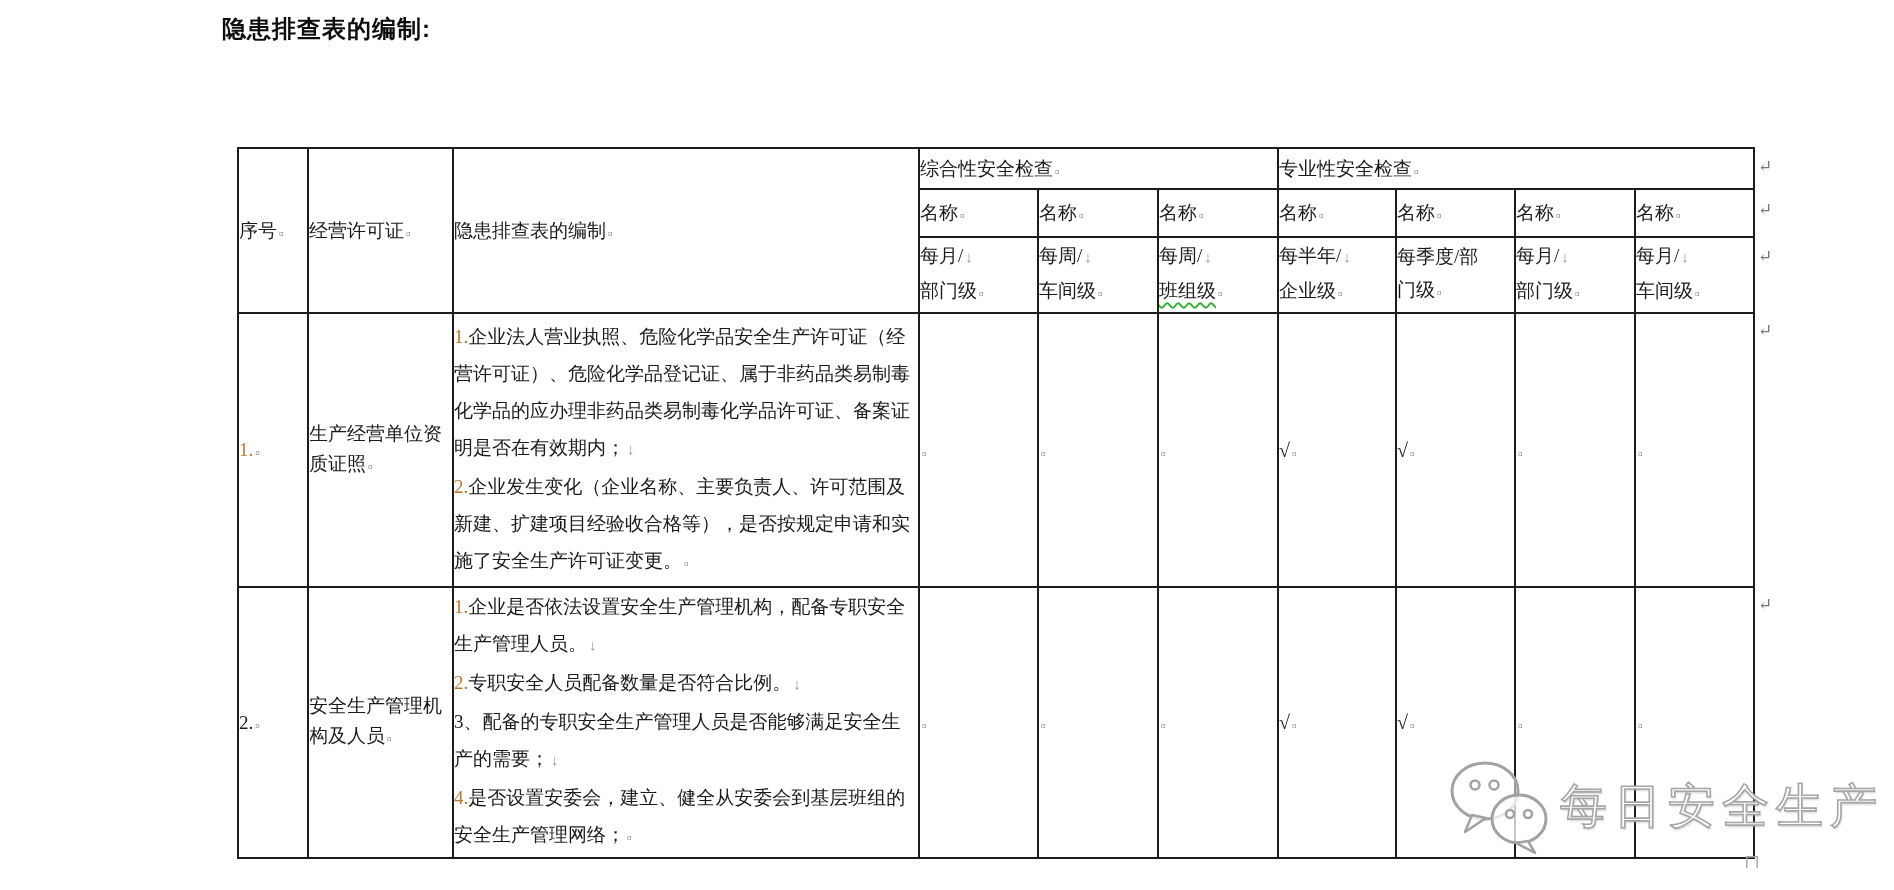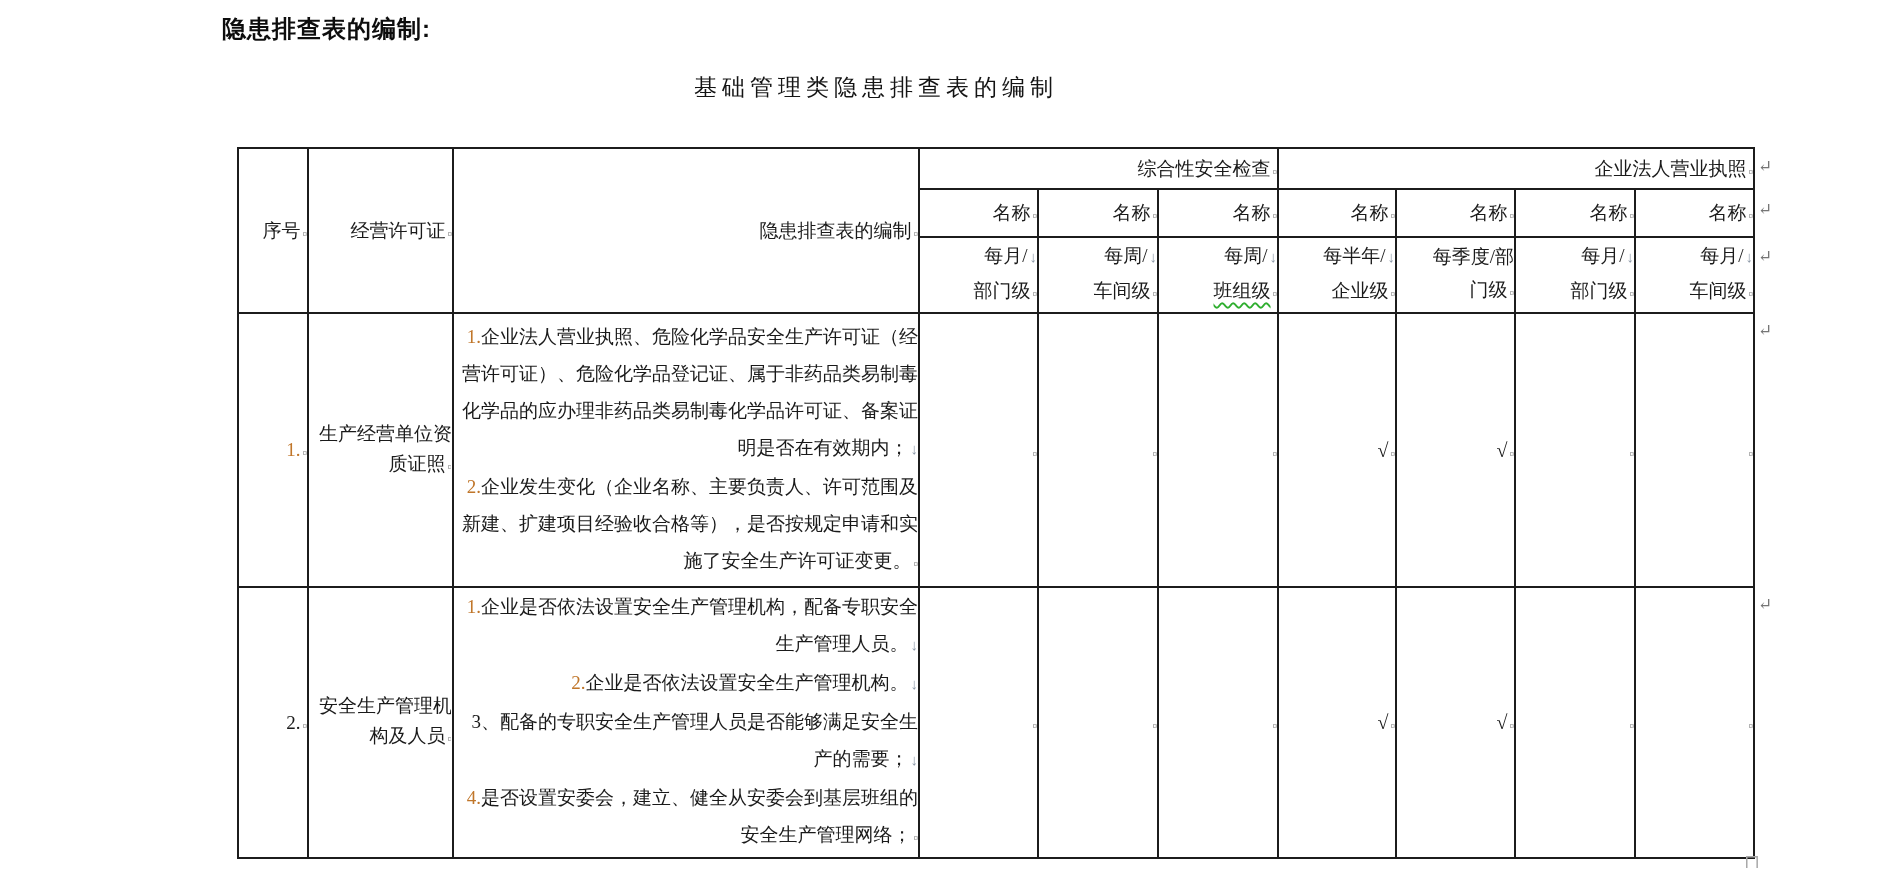--- a/index.html
+++ b/index.html
@@ -16,21 +16,21 @@
   .doc-subtitle {
     position:absolute; left:694px; top:72px;
     font-size:23px; letter-spacing:5px; color:#141414;
   }
   table.insp {
     position:absolute; left:237px; top:147px;
     border-collapse:collapse; table-layout:fixed; width:1516px;
     background:transparent;
   }
   table.insp td {
-    border:2px solid #1c1c1c; text-align:right; vertical-align:middle;
+    border:2px solid #1c1c1c; text-align:left; vertical-align:middle;
     font-size:19px; color:#1a1a1a; padding:0; overflow:hidden;margin-top:36px;
   }
   .cm { font-size:9px; color:#4a4a4a; margin-left:2px; vertical-align:baseline; }
   .lb { font-size:15px; color:#8d99a8; margin-left:2px; }
   .fl1, .fl2 { line-height:33px; }
   .freq-cell { padding-top:3px; }
   .misspell {
     text-decoration-line:underline; text-decoration-style:wavy;
     text-decoration-color:#2fae2f; text-decoration-thickness:2px;
     text-underline-offset:5px;
@@ -57,42 +57,41 @@
     -webkit-text-stroke:1.6px #a6a6a6;
     text-shadow:1px 2px 2px rgba(160,160,160,0.45);
   }
 </style>
 </head>
 <body>
 
 <div id="canvas">
 
   <div class="doc-title">隐患排查表的编制:</div>
-  <div class="doc-subtitle">基础管理类隐患排查表的编制</div>
 
   <table class="insp">
     <colgroup>
       <col style="width:70px">
         <col style="width:145px">
         <col style="width:466px">
       <col style="width:119px">
         <col style="width:120px">
         <col style="width:120px">
       <col style="width:118px">
         <col style="width:119px">
         <col style="width:120px">
         <col style="width:119px">
     </colgroup>
     <tbody>
         <tr style="height:41px">
       <td rowspan="3"><span>序号</span><span class="cm">¤</span></td>
       <td rowspan="3"><span>经营许可证</span><span class="cm">¤</span></td>
       <td rowspan="3"><span>隐患排查表的编制</span><span class="cm">¤</span></td>
       <td colspan="3"><span>综合性安全检查</span><span class="cm">¤</span></td>
-      <td colspan="4"><span>企业法人营业执照</span><span class="cm">¤</span></td>
+      <td colspan="4"><span>专业性安全检查</span><span class="cm">¤</span></td>
     </tr>
     <tr style="height:48px">
       <td><span>名称</span><span class="cm">¤</span></td>
       <td><span>名称</span><span class="cm">¤</span></td>
       <td><span>名称</span><span class="cm">¤</span></td>
       <td><span>名称</span><span class="cm">¤</span></td>
       <td><span>名称</span><span class="cm">¤</span></td>
       <td><span>名称</span><span class="cm">¤</span></td>
       <td><span>名称</span><span class="cm">¤</span></td>
     </tr>
@@ -141,21 +140,21 @@
       <td class="check-cell"><span class="chk">√</span><span class="cm">¤</span></td>
       <td class="check-cell"><span class="chk"></span><span class="cm">¤</span></td>
       <td class="check-cell"><span class="chk"></span><span class="cm">¤</span></td>
     </tr>
 
     <tr style="height:270px">
       <td class="serial-cell"><span>2.</span><span class="cm">¤</span></td>
       <td class="item-cell"><span>安全生产管理机构及人员</span><span class="cm">¤</span></td>
       <td class="content-cell">
         <div class="para"><span class="pnum">1.</span><span>企业是否依法设置安全生产管理机构，配备专职安全生产管理人员。</span><span class="lb">↓</span></div>
-        <div class="para"><span class="pnum">2.</span><span>企业是否依法设置安全生产管理机构。</span><span class="lb">↓</span></div>
+        <div class="para"><span class="pnum">2.</span><span>专职安全人员配备数量是否符合比例。</span><span class="lb">↓</span></div>
         <div class="para plain-num"><span class="pnum">3、</span><span>配备的专职安全生产管理人员是否能够满足安全生产的需要；</span><span class="lb">↓</span></div>
         <div class="para"><span class="pnum">4.</span><span>是否设置安委会，建立、健全从安委会到基层班组的安全生产管理网络；</span><span class="cm">¤</span></div>
       </td>
       <td class="check-cell"><span class="chk"></span><span class="cm">¤</span></td>
       <td class="check-cell"><span class="chk"></span><span class="cm">¤</span></td>
       <td class="check-cell"><span class="chk"></span><span class="cm">¤</span></td>
       <td class="check-cell"><span class="chk">√</span><span class="cm">¤</span></td>
       <td class="check-cell"><span class="chk">√</span><span class="cm">¤</span></td>
       <td class="check-cell"><span class="chk"></span><span class="cm">¤</span></td>
       <td class="check-cell"><span class="chk"></span><span class="cm">¤</span></td>
@@ -163,14 +162,27 @@
   </tbody>
     </table>
 
   <span class="rowend" style="top:156px">↵</span>
   <span class="rowend" style="top:199px">↵</span>
   <span class="rowend" style="top:246px">↵</span>
   <span class="rowend" style="top:320px">↵</span>
   <span class="rowend" style="top:594px">↵</span>
   <span class="docend" style="left:1744px; top:850px">⊓</span>
 
+  <div class="watermark">
+    <svg width="104" height="96" viewBox="0 0 104 96">
+      <ellipse cx="37" cy="33" rx="33" ry="28" fill="rgba(255,255,255,0.55)" stroke="#a2a2a2" stroke-width="3"></ellipse>
+      <path d="M24 57 L17 74 L38 60 Z" fill="rgba(255,255,255,0.75)" stroke="#a2a2a2" stroke-width="2.5" stroke-linejoin="round"></path>
+      <circle cx="27" cy="27" r="4.5" fill="#ffffff" stroke="#a2a2a2" stroke-width="2.5"></circle>
+      <circle cx="46" cy="27" r="4.5" fill="#ffffff" stroke="#a2a2a2" stroke-width="2.5"></circle>
+      <ellipse cx="71" cy="61" rx="27" ry="24" fill="rgba(255,255,255,0.75)" stroke="#a2a2a2" stroke-width="3"></ellipse>
+      <path d="M80 83 L87 95 L68 85 Z" fill="rgba(255,255,255,0.85)" stroke="#a2a2a2" stroke-width="2.5" stroke-linejoin="round"></path>
+      <circle cx="62" cy="56" r="4" fill="#ffffff" stroke="#a2a2a2" stroke-width="2.5"></circle>
+      <circle cx="80" cy="56" r="4" fill="#ffffff" stroke="#a2a2a2" stroke-width="2.5"></circle>
+    </svg>
+    <div class="wm-text">每日安全生产</div>
+  </div>
 
 </div>
 
 </body></html>

